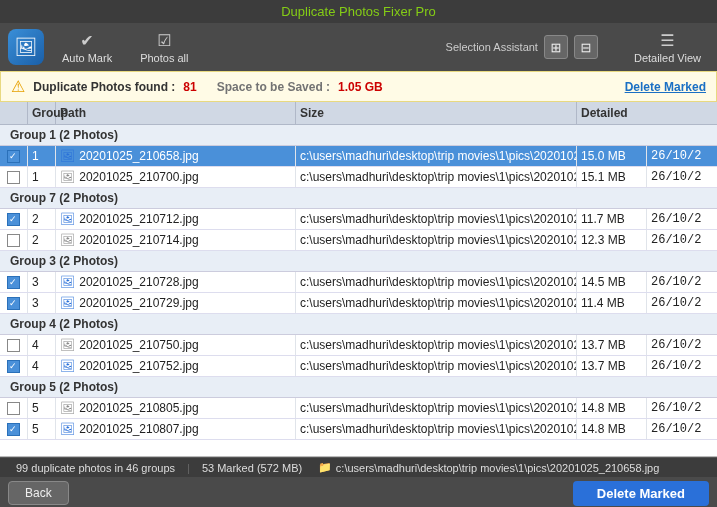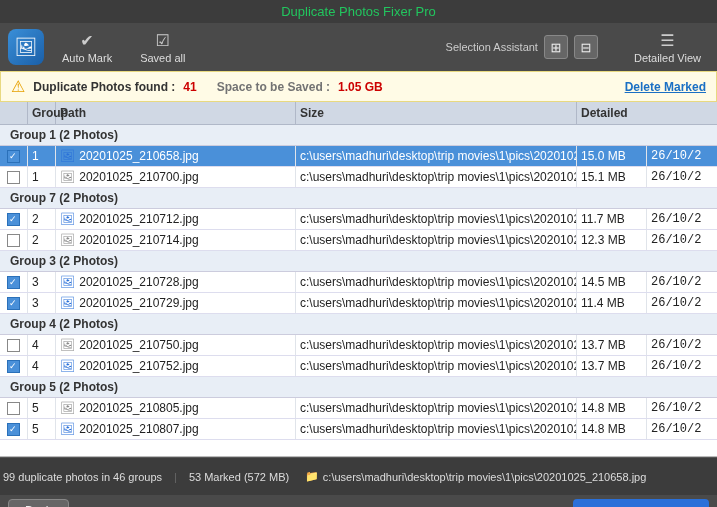--- a/index.html
+++ b/index.html
@@ -9,21 +9,21 @@
       background: #2b2b2b;
       font-family: Arial, sans-serif;
       font-size: 12px;
       color: #222;
       overflow: hidden;
     }
 
     
     .title-bar {
       background: #3c3c3c;
-      color: #22c55e;
+      color: #84cc16;
       text-align: center;
       padding: 4px 0;
       font-size: 13px;
     }
 
     
     .toolbar {
       background: #4a4a4a;
       display: flex;
       align-items: center;
@@ -210,25 +210,25 @@
       flex-shrink: 0;
     }
     .file-icon.blue { color: #2a70d9; }
     .file-icon.gray { color: #888; }
 
     
     .status-bar {
       background: #3c3c3c;
       display: flex;
       align-items: center;
-      padding: 3px 3px;
+      padding: 3px 16px;
       gap: 8px;
       color: #ddd;
       font-size: 11px;
-      height: 38px;
+      height: 20px;
       border-top: 1px solid #555;
     }
     .status-sep {
       color: #666;
       margin: 0 4px;
     }
     .status-path {
       display: flex;
       align-items: center;
       gap: 4px;
@@ -281,39 +281,39 @@
 <div class="toolbar">
   <div class="toolbar-logo">
     <span>🖼</span>
   </div>
   <button class="toolbar-btn">
     <span class="icon-wrap">✔</span>
     <span>Auto Mark</span>
   </button>
   <button class="toolbar-btn">
     <span class="icon-wrap">☑</span>
-    <span>Saved all</span>
+    <span>Photos all</span>
   </button>
   <div class="toolbar-spacer"></div>
   <div class="selection-assistant">
     <span>Selection Assistant</span>
     <div class="sel-icon-btn">⊞</div>
     <div class="sel-icon-btn">⊟</div>
   </div>
   <div style="width:12px;"></div>
   <button class="toolbar-btn toolbar-right">
     <span class="icon-wrap">☰</span>
     <span>Detailed View</span>
   </button>
 </div>
 
 <div class="info-bar">
   <span class="warn-icon">⚠</span>
   <span class="label">Duplicate Photos found :</span>
-  <span class="value">41</span>
+  <span class="value">81</span>
   <span class="space-label">Space to be Saved :</span>
   <span class="space-value">1.05 GB</span>
   <span class="delete-link">Delete Marked</span>
 </div>
 
 <div class="table-container">
   <div class="table-header">
     <div class="th"></div>
     <div class="th">Group</div>
     <div class="th">Path</div>

